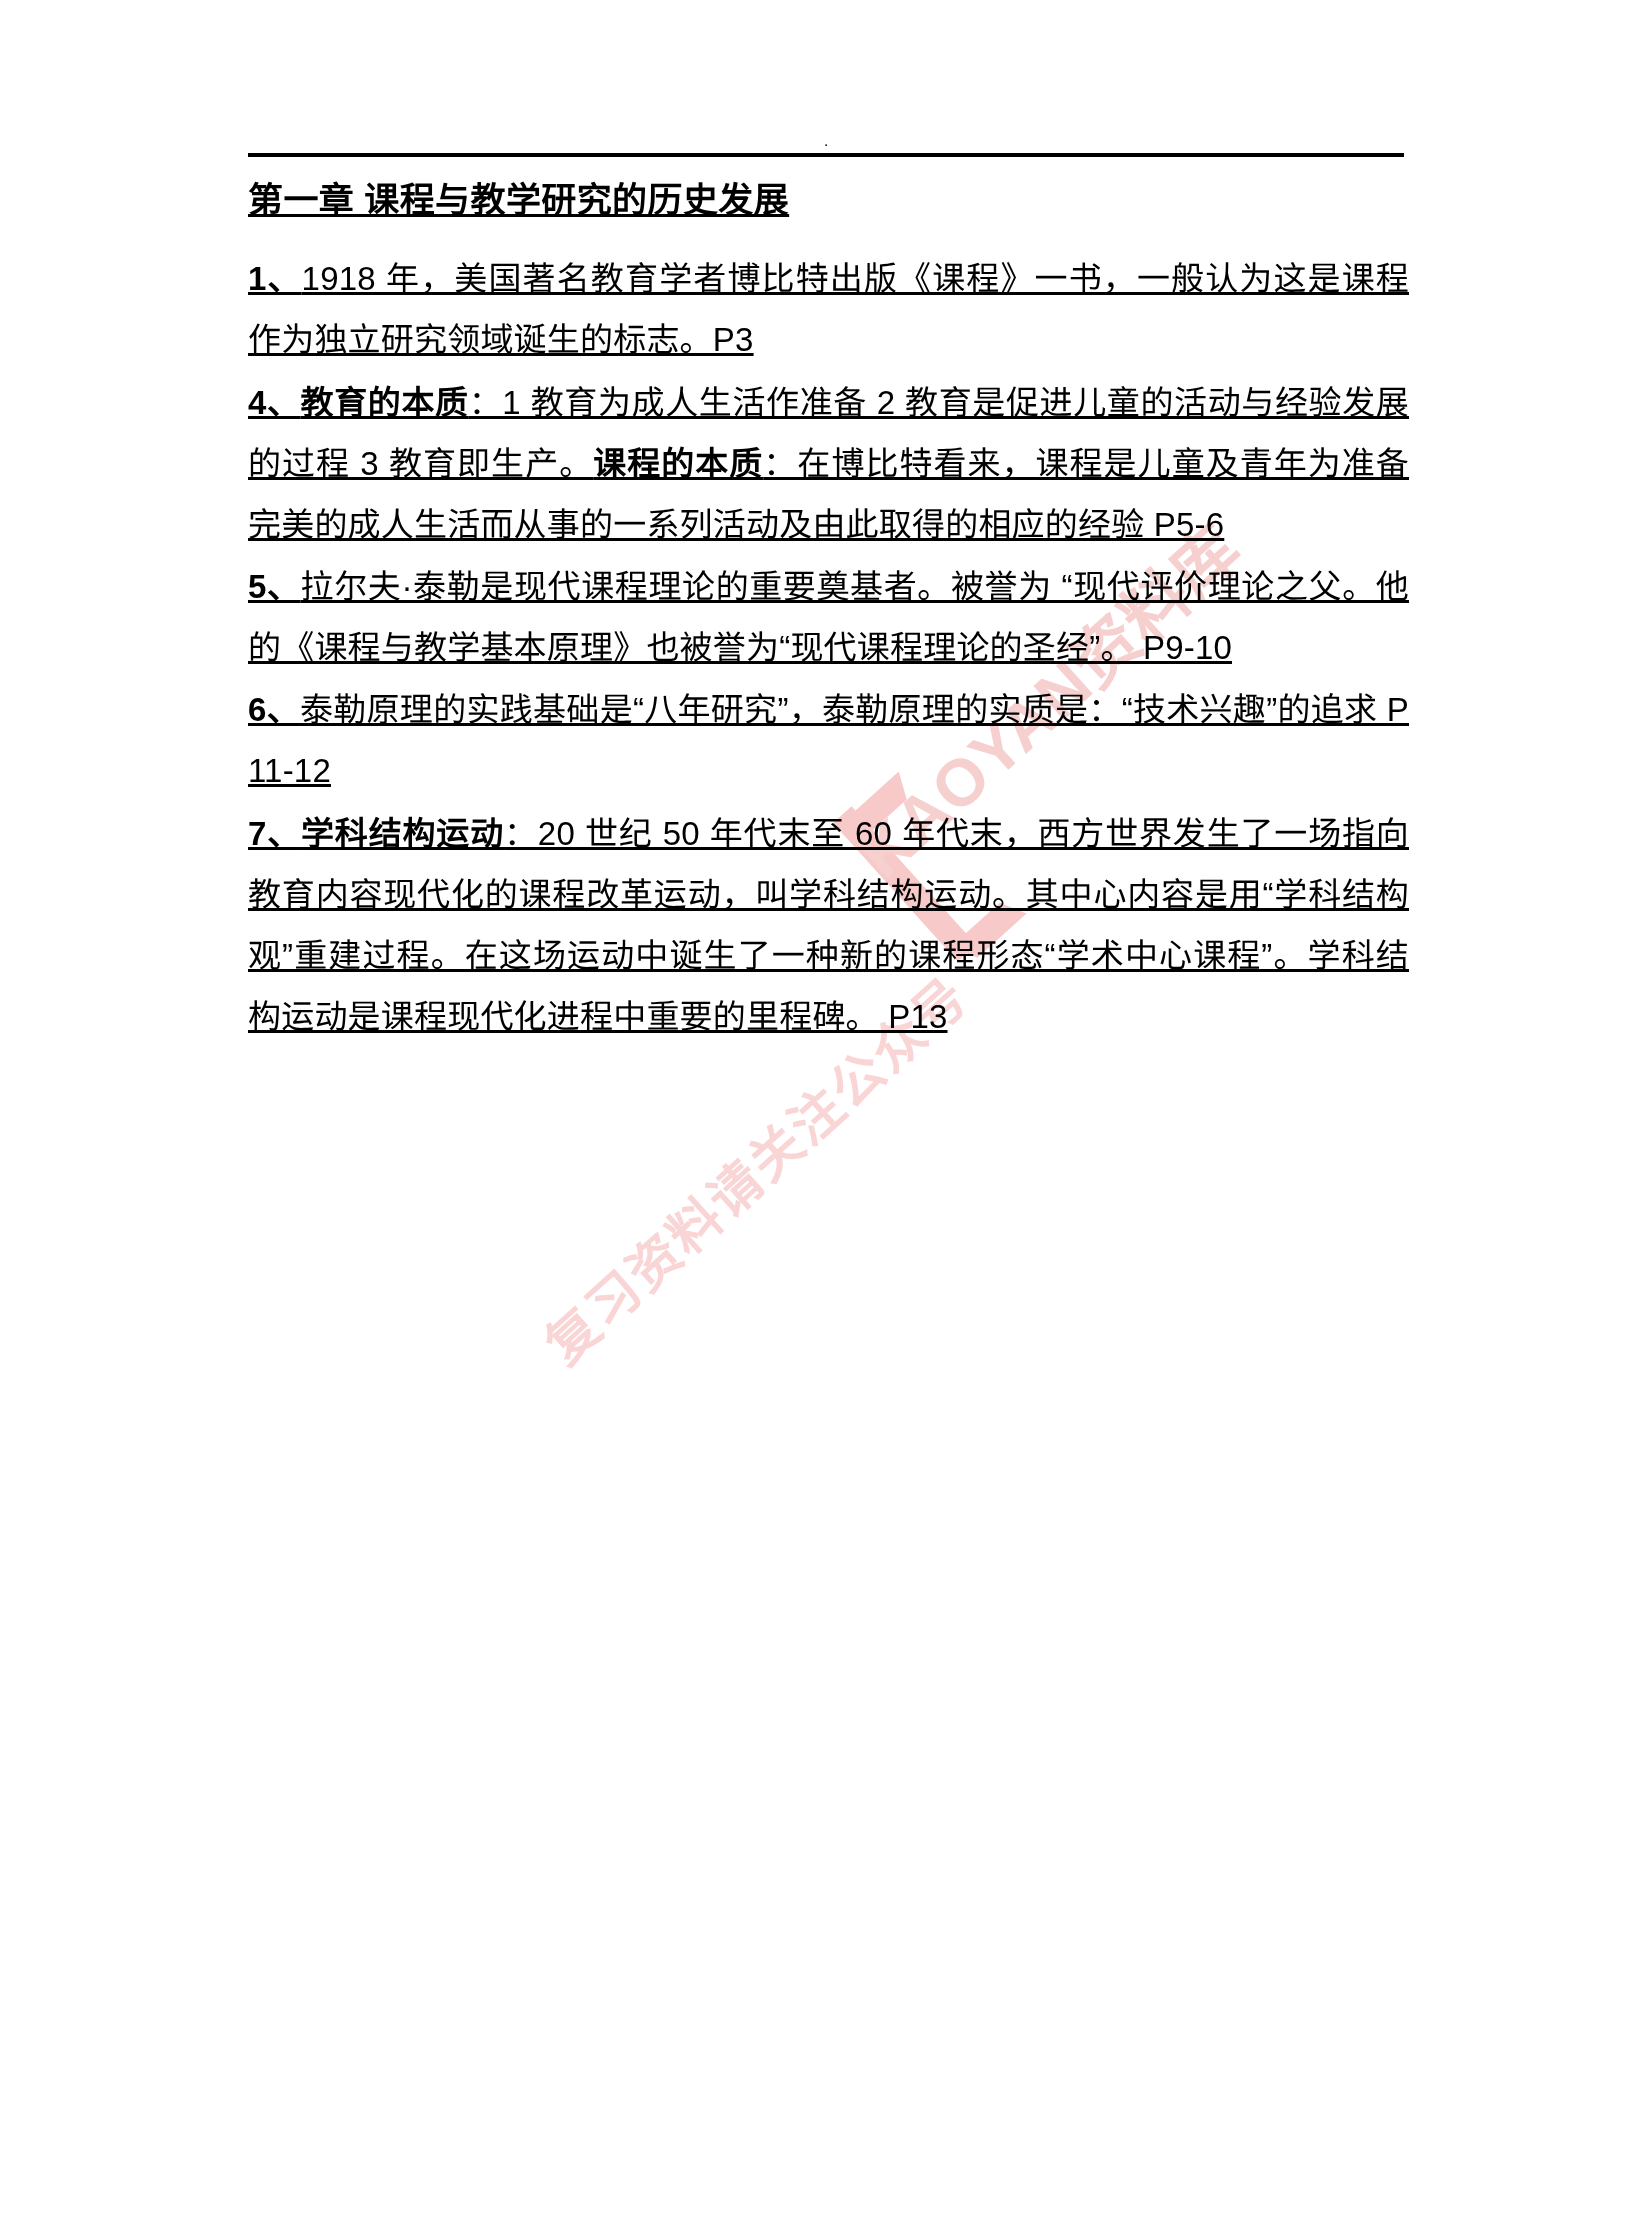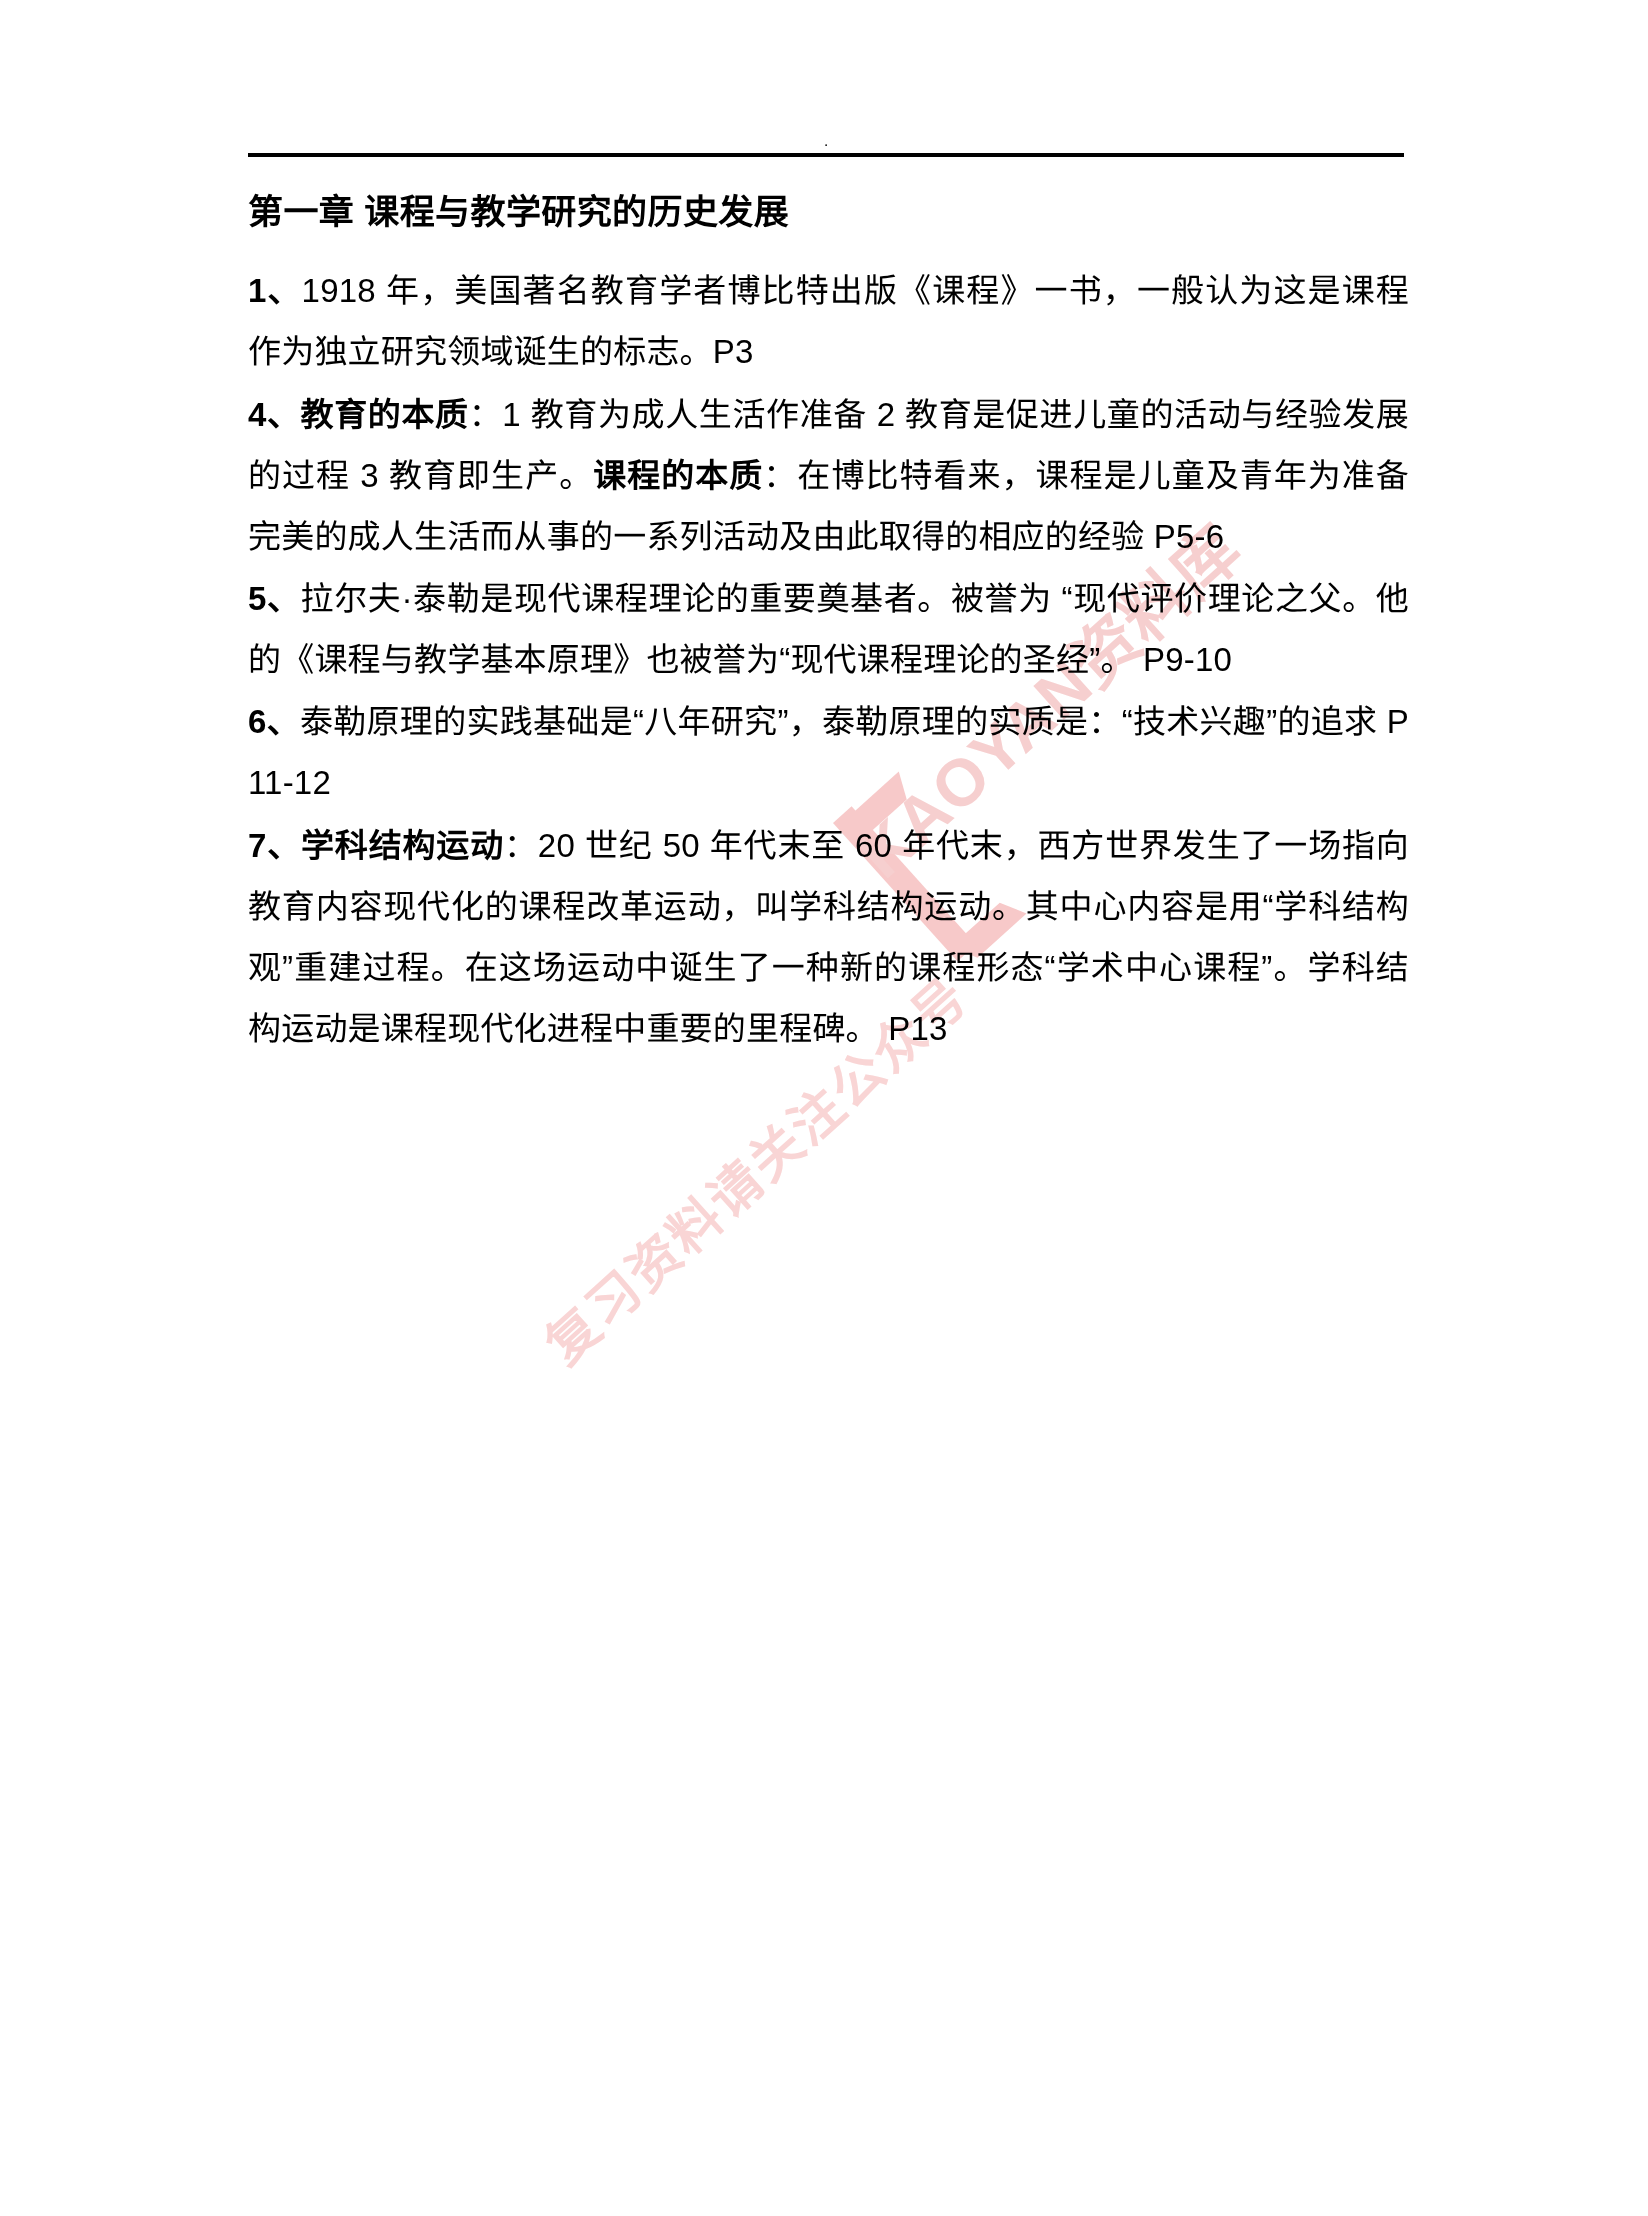--- a/index.html
+++ b/index.html
@@ -114,23 +114,24 @@
     font-size: 52px;
     font-weight: bold;
     letter-spacing: 2.7px;
     font-family: "Liberation Sans", "DejaVu Sans", sans-serif;
   }
 
   
   .content {
     position: absolute;
     left: 248px;
-    top: 190px;
+    top: 178px;
     width: 1161px;
     z-index: 2;
+    text-decoration: underline;
   }
 
   .doc-title {
     font-size: 35px;
     font-weight: bold;
     line-height: 1.25;
     letter-spacing: 0.4px;
     margin: 0 0 26.6px 0;
     color: #000;
   }

